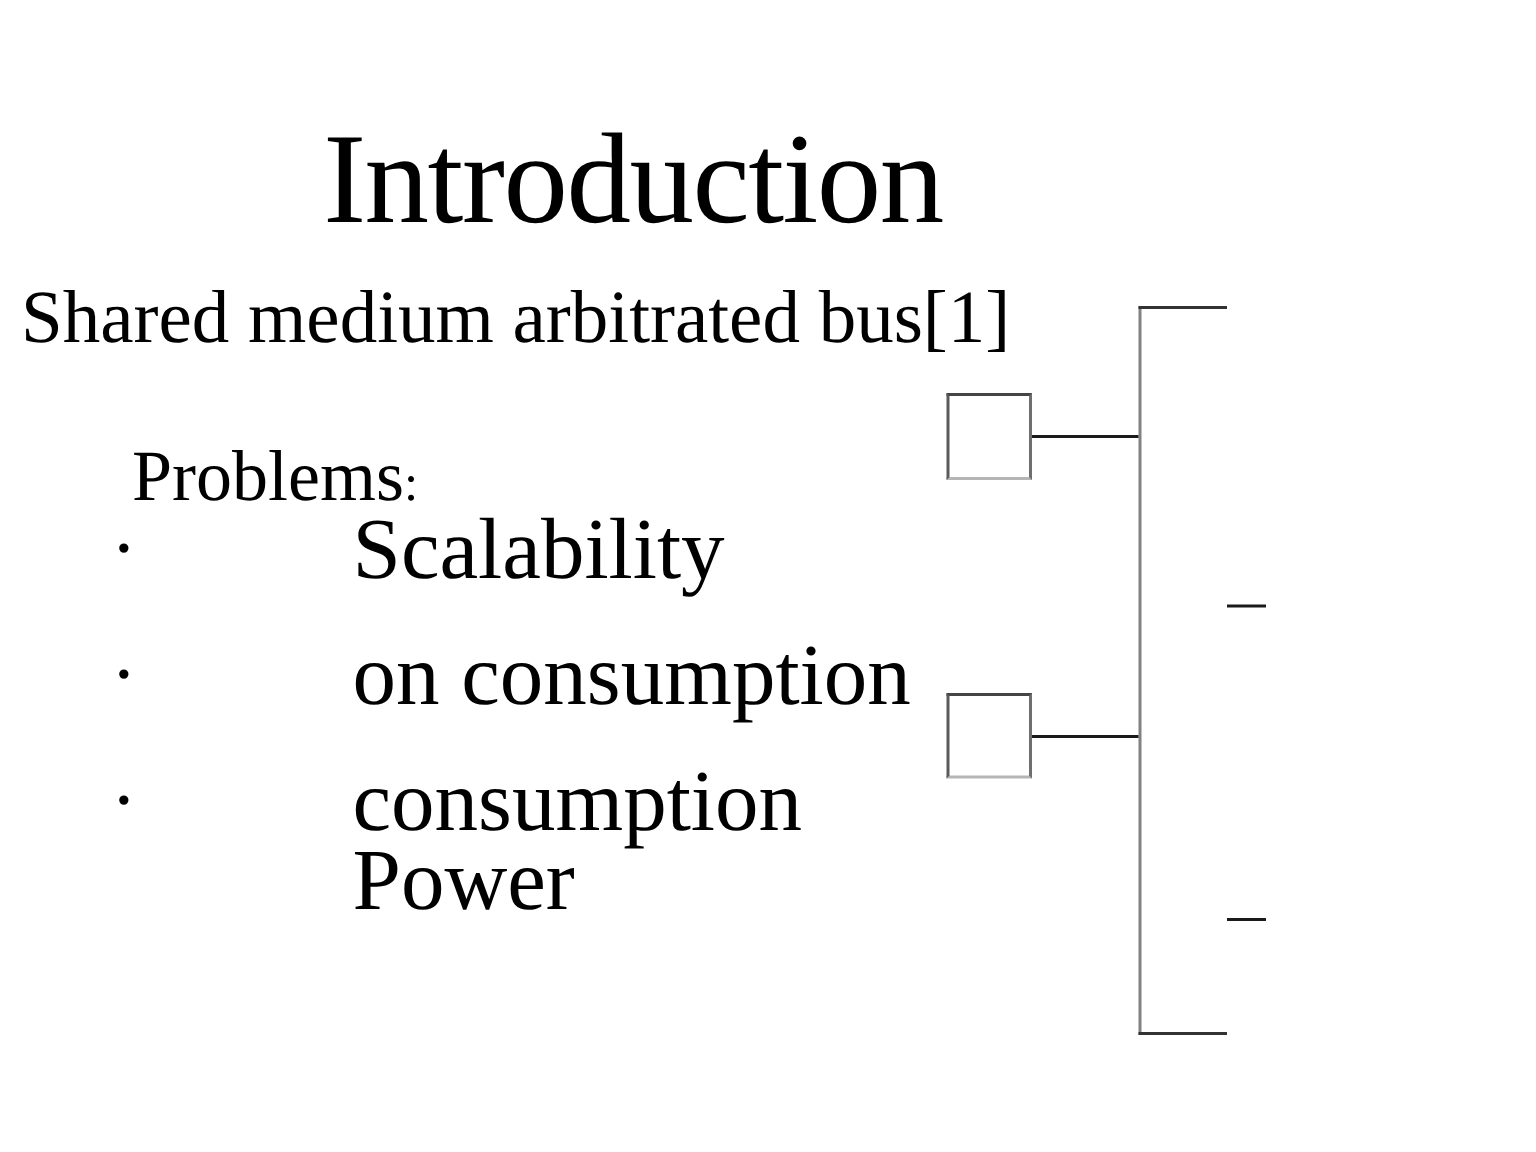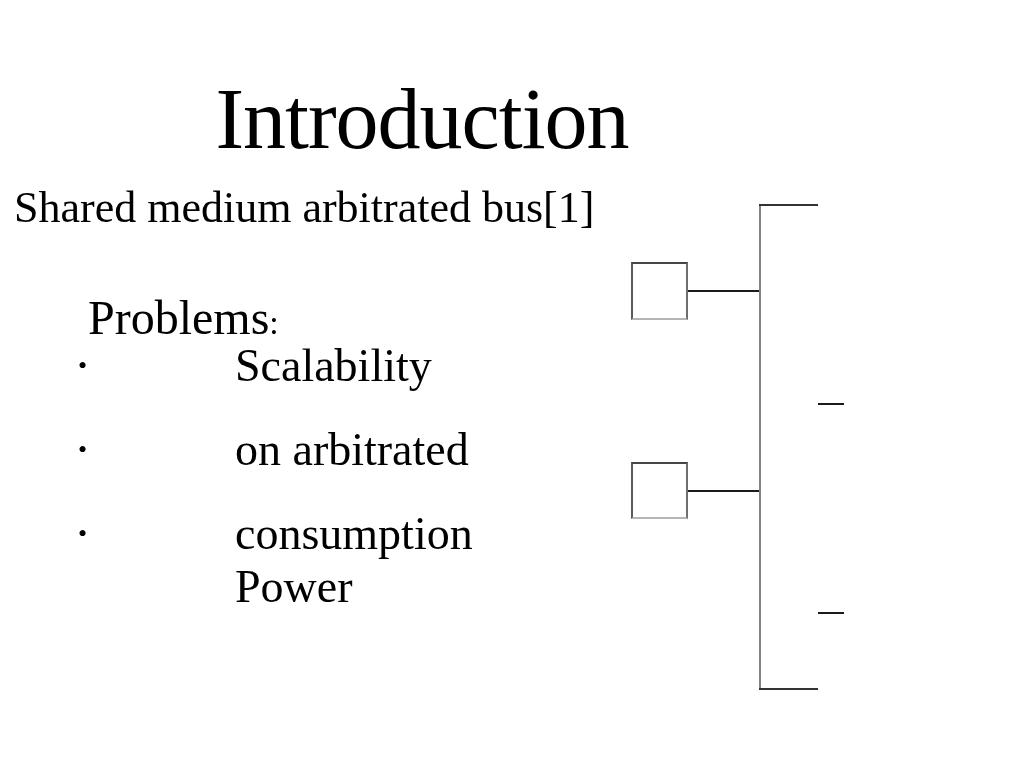--- a/index.html
+++ b/index.html
@@ -21,21 +21,21 @@
     text-align: center;
     font-size: 86px;
     font-weight: normal;
     line-height: 1;
     letter-spacing: -1px;
     white-space: nowrap;
   }
   .subtitle {
     position: absolute;
     left: 14px; top: 186px;
-    font-size: 44px;
+    font-size: 50px;
     line-height: 1;
     white-space: nowrap;
   }
   .problems {
     position: absolute;
     left: 88px; top: 294px;
     font-size: 48px;
     line-height: 1;
     white-space: nowrap;
   }
@@ -51,21 +51,21 @@
     margin-bottom: 31px;
   }
   .bullet-dot {
     flex: 0 0 157px;
     width: 157px;
     font-size: 26px;
     line-height: 53px;
     color: #000;
   }
   .bullet-text {
-    font-size: 46px;
+    font-size: 58px;
     line-height: 53px;
     white-space: nowrap;
   }
   .bullet-line { display: block; }
 
   
   .diagram-el { position: absolute; }
   .bus-line {
     left: 759px; top: 204px;
     width: 2px; height: 486px;
@@ -117,21 +117,21 @@
     <div class="bullet-item">
       <span class="bullet-dot">•</span>
       <span class="bullet-text">
         <span class="bullet-line">Scalability</span>
       </span>
     </div>
 
     <div class="bullet-item">
       <span class="bullet-dot">•</span>
       <span class="bullet-text">
-        <span class="bullet-line">on arbitrated</span>
+        <span class="bullet-line">on consumption</span>
       </span>
     </div>
 
     <div class="bullet-item">
       <span class="bullet-dot">•</span>
       <span class="bullet-text">
         <span class="bullet-line">consumption</span>
         <span class="bullet-line">Power</span>
       </span>
     </div>

